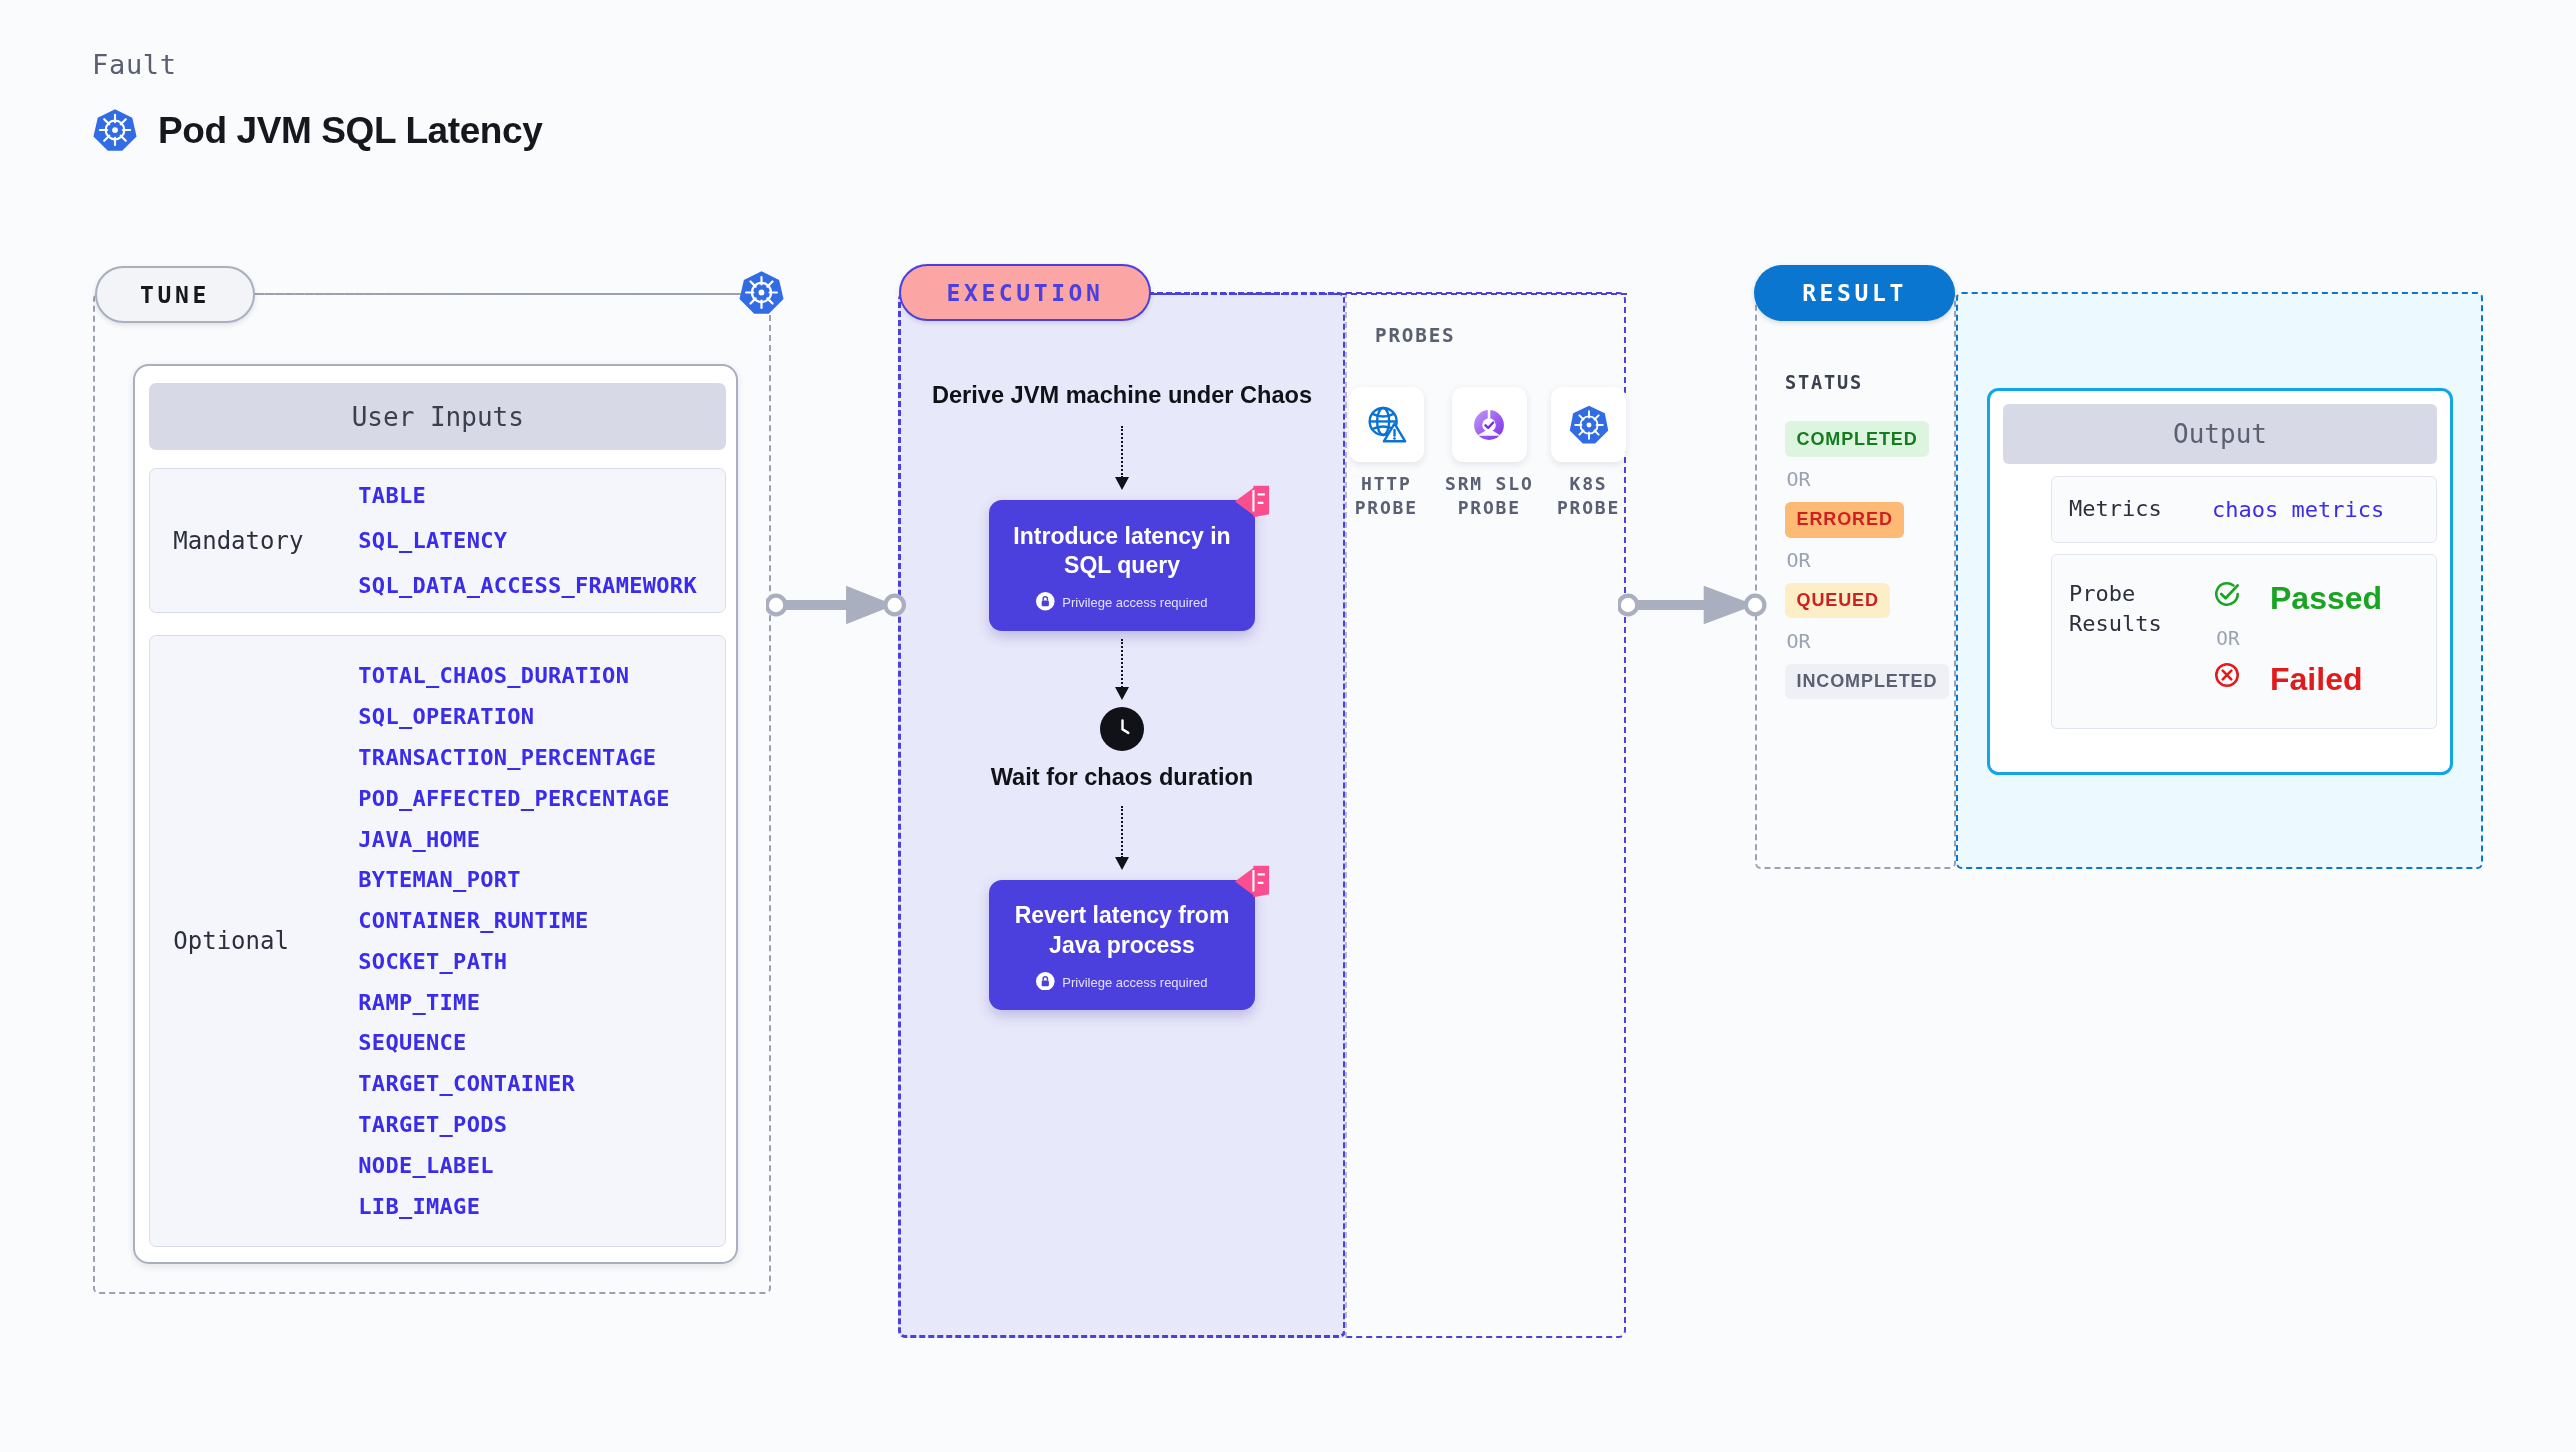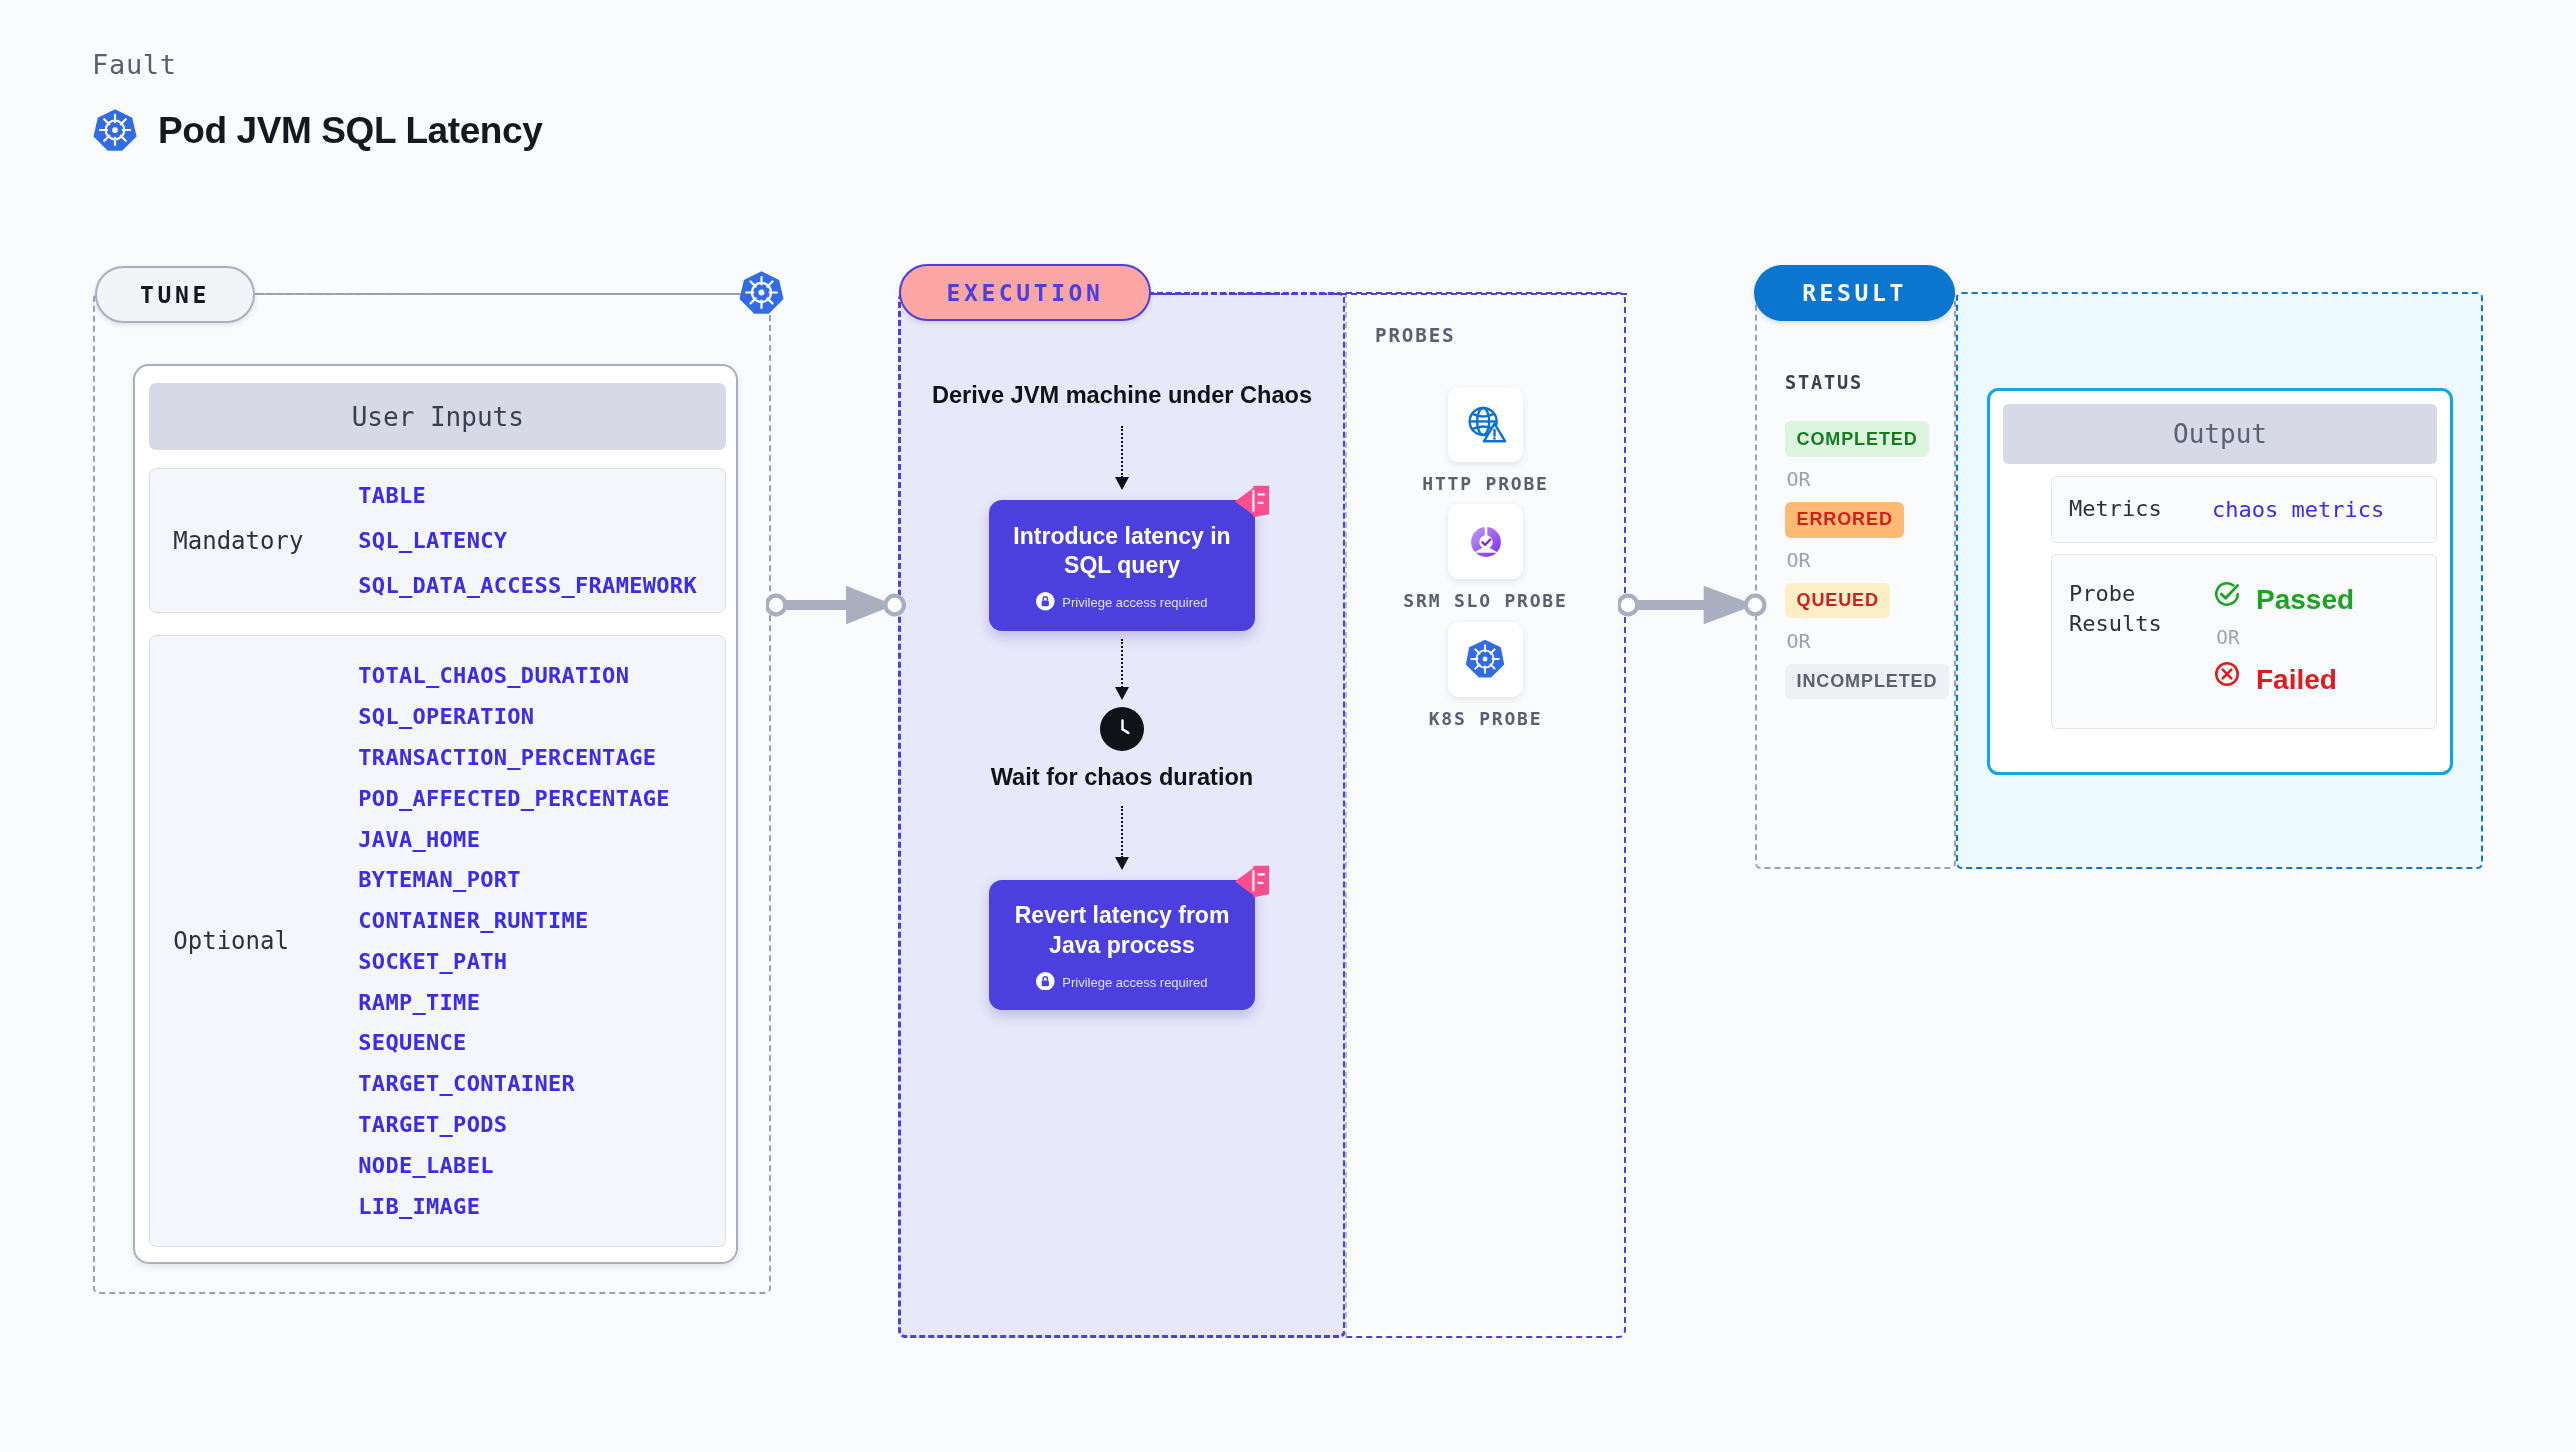--- a/index.html
+++ b/index.html
@@ -136,21 +136,21 @@
   }
 
   
   #probes-label {
     position: absolute; left: 1375px; top: 324px;
     font-family: "DejaVu Sans Mono", monospace; font-weight: bold;
     font-size: 19.3px; color: #5a6072; letter-spacing: 1.8px;
   }
   #probe-stack {
     position: absolute; left: 1345px; top: 387px; width: 281px;
-    display: flex; flex-direction: column; align-items: center; gap: 8px;
+    display: flex; flex-direction: row; align-items: center; gap: 8px;
   }
   .probe-item { display: flex; flex-direction: column; align-items: center; gap: 10px; }
   .probe-tile {
     width: 75px; height: 75px; background: #ffffff; border-radius: 11.5px;
     display: flex; align-items: center; justify-content: center;
     box-shadow: 0 2.9px 7.2px rgba(30,35,60,.10);
   }
   .probe-name {
     font-family: "DejaVu Sans Mono", monospace; font-weight: bold;
     font-size: 18px; color: #5a6072; letter-spacing: 1.8px;
@@ -199,21 +199,21 @@
   }
   #row-metrics { height: 67px; }
   #row-probe { height: 175px; align-items: flex-start; padding-top: 24px; }
   .output-key {
     font-family: "DejaVu Sans Mono", monospace; font-size: 22px; color: #2c303c;
     width: 143px; flex: none; line-height: 1.35;
   }
   .output-val-link {
     font-family: "DejaVu Sans Mono", monospace; font-size: 22px; color: #3b2bea;
   }
-  .verdict { display: flex; align-items: flex-end; gap: 14px; font-size: 28px; font-weight: bold; }
+  .verdict { display: flex; align-items: center; gap: 28px; font-size: 32px; font-weight: bold; }
   .verdict-or {
     font-family: "DejaVu Sans Mono", monospace;
     font-size: 19.3px; color: #9aa1b2; margin: 10px 0 10px 4.3px;
   }
 
   
   .connector { position: absolute; z-index: 9; }
 </style>
 </head>
 <body>

